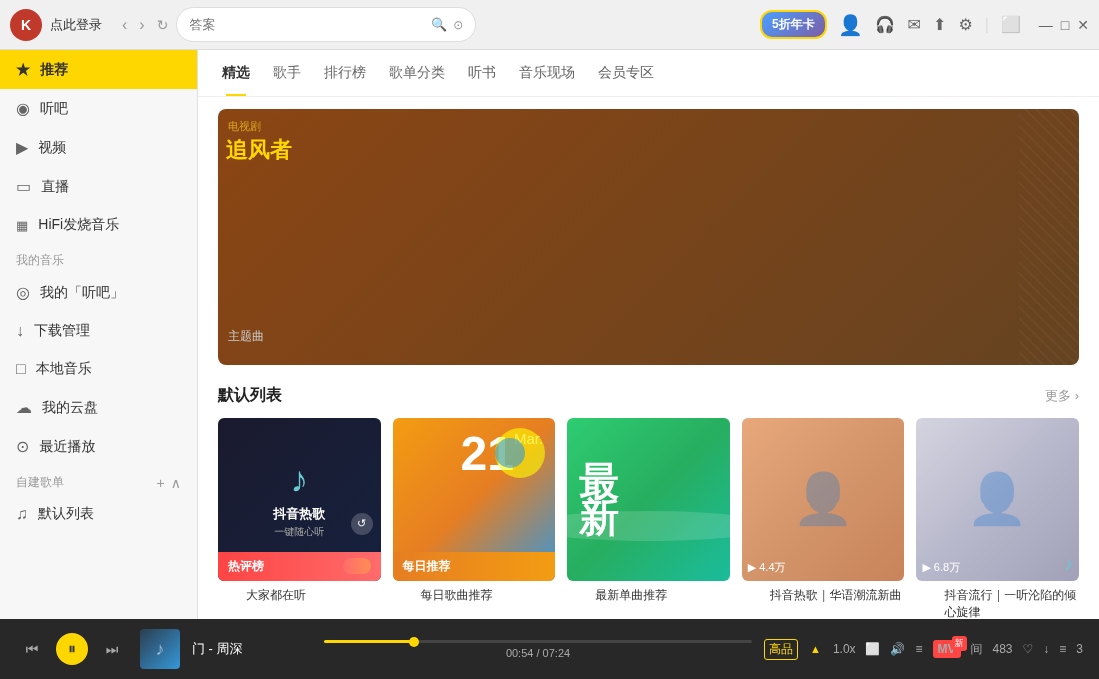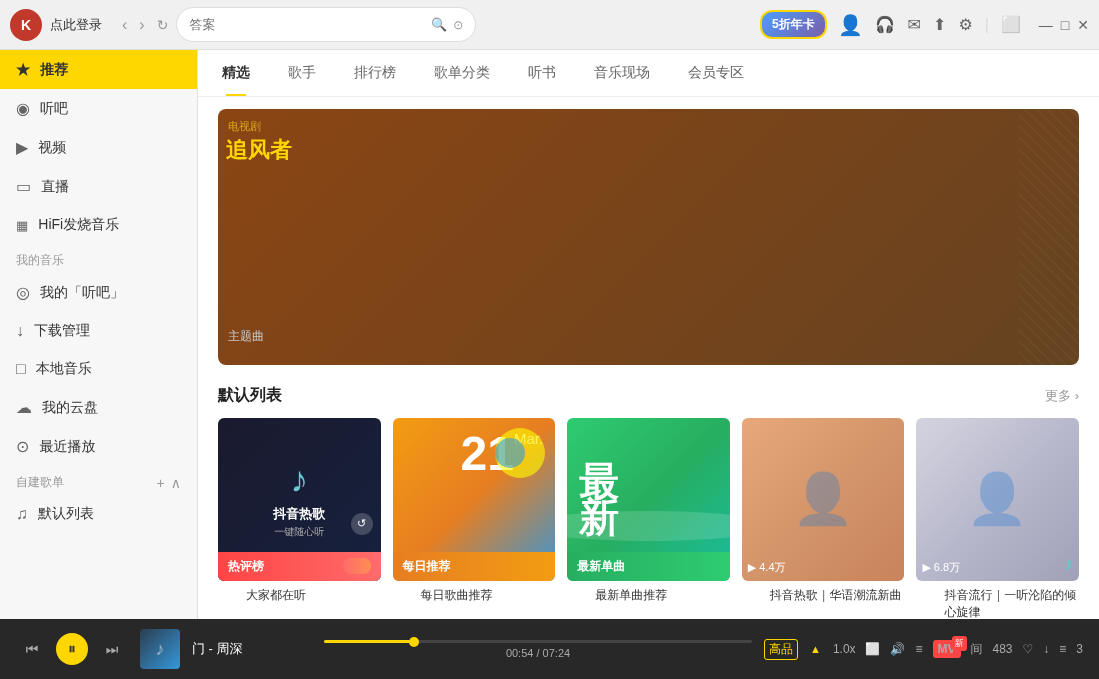--- a/index.html
+++ b/index.html
@@ -108,21 +108,21 @@
       background: white;
     }
 
     
     .nav-tabs {
       display: flex; align-items: center;
       padding: 0 20px;
       border-bottom: 1px solid #eee;
       background: white;
       flex-shrink: 0;
-      gap: 30px;
+      gap: 15px;
     }
     .nav-tab {
       padding: 14px 4px;
       font-size: 14px;
       color: #666;
       cursor: pointer;
       position: relative;
       white-space: nowrap;
     }
     .nav-tab.active {
@@ -510,23 +510,20 @@
           </div>
           <div class="card-title">每日歌曲推荐</div>
         </div>
 
         <div class="card">
           <div class="card-thumb">
             <div class="card-latest card-thumb-inner">
               <div style="color:white;font-size:40px;font-weight:bold;line-height:0.9;">最<br>新</div>
 
               <div style="position:absolute;bottom:40px;left:0;right:0;height:30px;background:rgba(255,255,255,0.15);border-radius:50%;transform:scaleX(1.5);"></div>
-            </div>
-            <div class="card-hot-bottom" style="background:linear-gradient(90deg,#27ae60,#2ecc71);">
-              <span style="color:white;font-size:12px;font-weight:bold;">最新单曲</span>
             </div>
           </div>
           <div class="card-title">最新单曲推荐</div>
         </div>
 
         <div class="card">
           <div class="card-thumb">
             <div style="background:linear-gradient(135deg,#e8a87c,#d4956a,#c8835a);width:100%;height:100%;display:flex;align-items:center;justify-content:center;">
               <div style="font-size:50px;color:rgba(255,255,255,0.3);">👤</div>
             </div>

